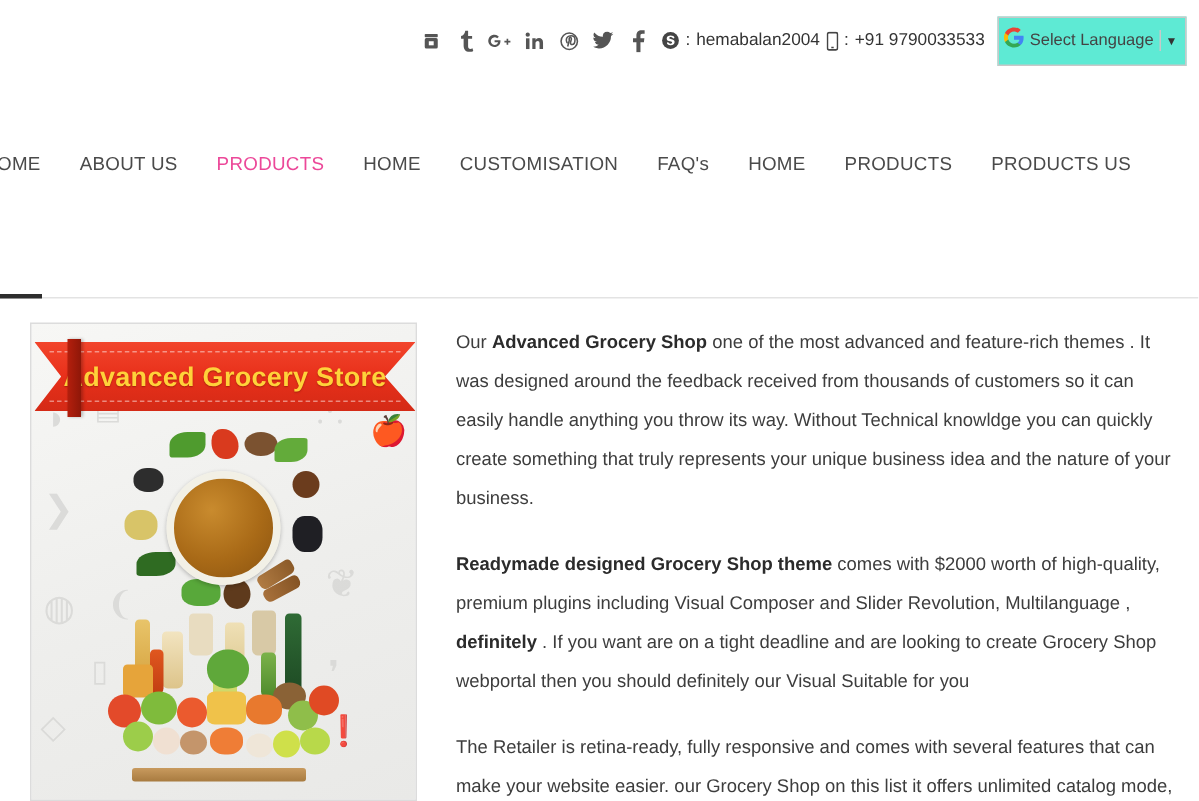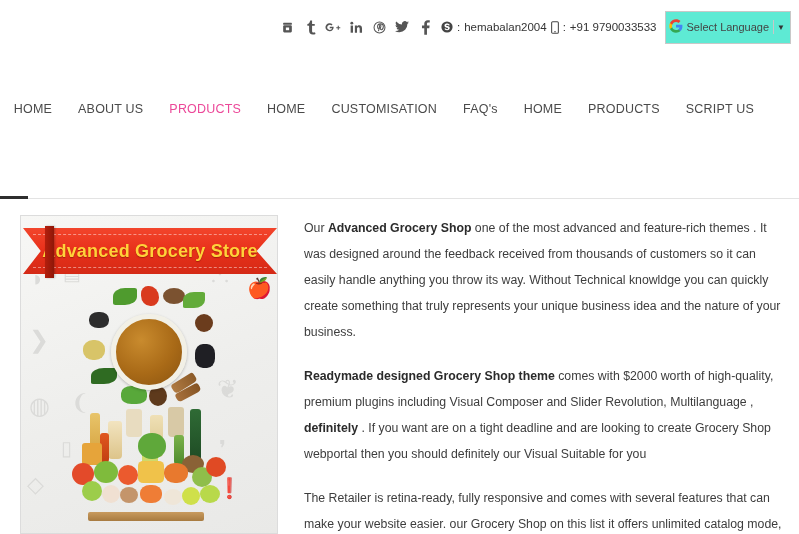--- a/index.html
+++ b/index.html
@@ -290,21 +290,21 @@
 
   <div class="nav">
     <a>HOME</a>
     <a>ABOUT US</a>
     <a class="active">PRODUCTS</a>
     <a>HOME</a>
     <a>CUSTOMISATION</a>
     <a>FAQ's</a>
     <a>HOME</a>
     <a>PRODUCTS</a>
-    <a>SCRIPT US</a>
+    <a>PRODUCTS US</a>
   </div>
 
   <div class="divider"></div>
   <div class="divider-accent"></div>
 
   <div class="content">
 
     <div class="prod-image">
 
       <div class="bg-ico" style="left:10px; top:52px; font-size:22px;">◗</div>

